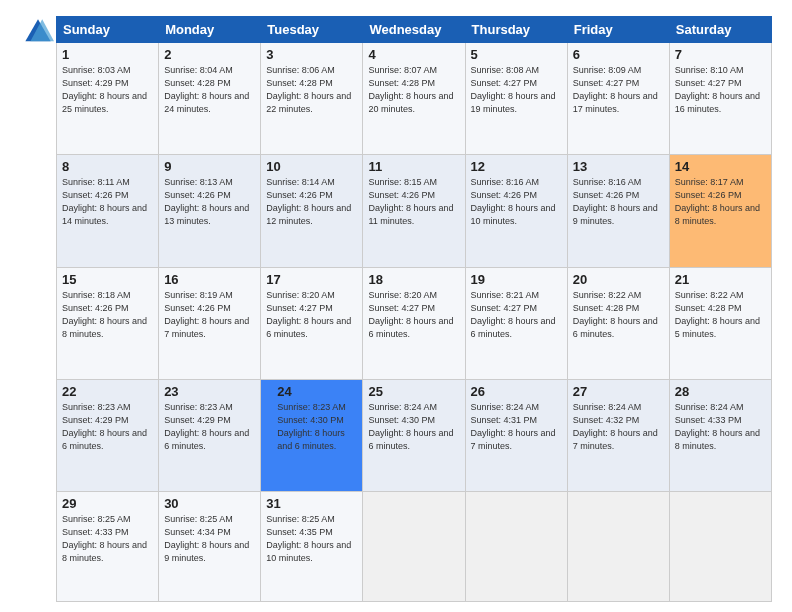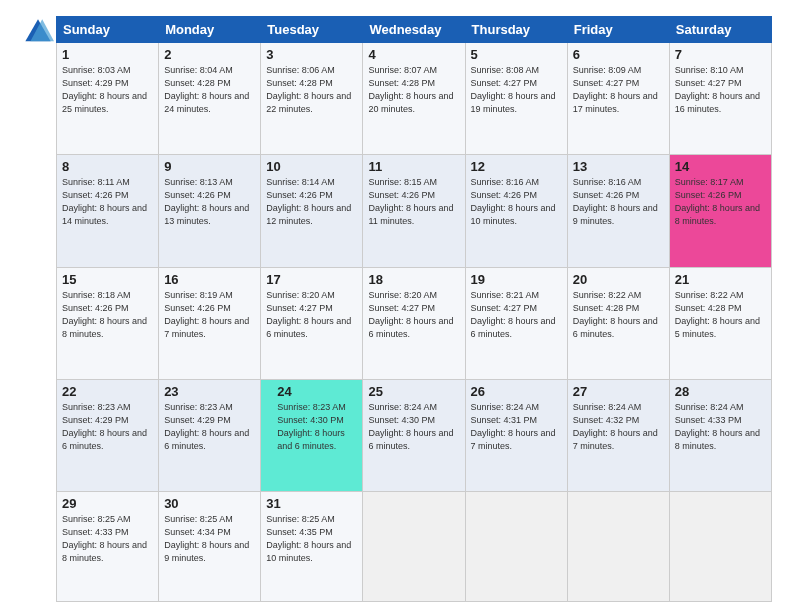--- a/index.html
+++ b/index.html
@@ -231,21 +231,21 @@
         </div>
       </td>
           <td style="background: rgb(232, 237, 245);">
         <span class="day-num">13</span>
         <div class="day-info">
           Sunrise: 8:16 AM<br>
           Sunset: 4:26 PM<br>
           Daylight: 8 hours and 9 minutes.
         </div>
       </td>
-          <td style="background: #ec4899;">
+          <td style="background: #fdba74;">
         <span class="day-num">14</span>
         <div class="day-info">
           Sunrise: 8:17 AM<br>
           Sunset: 4:26 PM<br>
           Daylight: 8 hours and 8 minutes.
         </div>
       </td>
         </tr>
         <tr>
           <td style="background: rgb(245, 247, 250);">
@@ -315,21 +315,21 @@
         </div>
       </td>
           <td style="background: rgb(232, 237, 245);">
         <span class="day-num">23</span>
         <div class="day-info">
           Sunrise: 8:23 AM<br>
           Sunset: 4:29 PM<br>
           Daylight: 8 hours and 6 minutes.
         </div>
       </td>
-          <td style="background: #5eead4; padding-left: 16px;">
+          <td style="background: #3b82f6; padding-left: 16px;">
         <span class="day-num">24</span>
         <div class="day-info">
           Sunrise: 8:23 AM<br>
           Sunset: 4:30 PM<br>
           Daylight: 8 hours and 6 minutes.
         </div>
       </td>
           <td style="background: rgb(232, 237, 245);">
         <span class="day-num">25</span>
         <div class="day-info">

